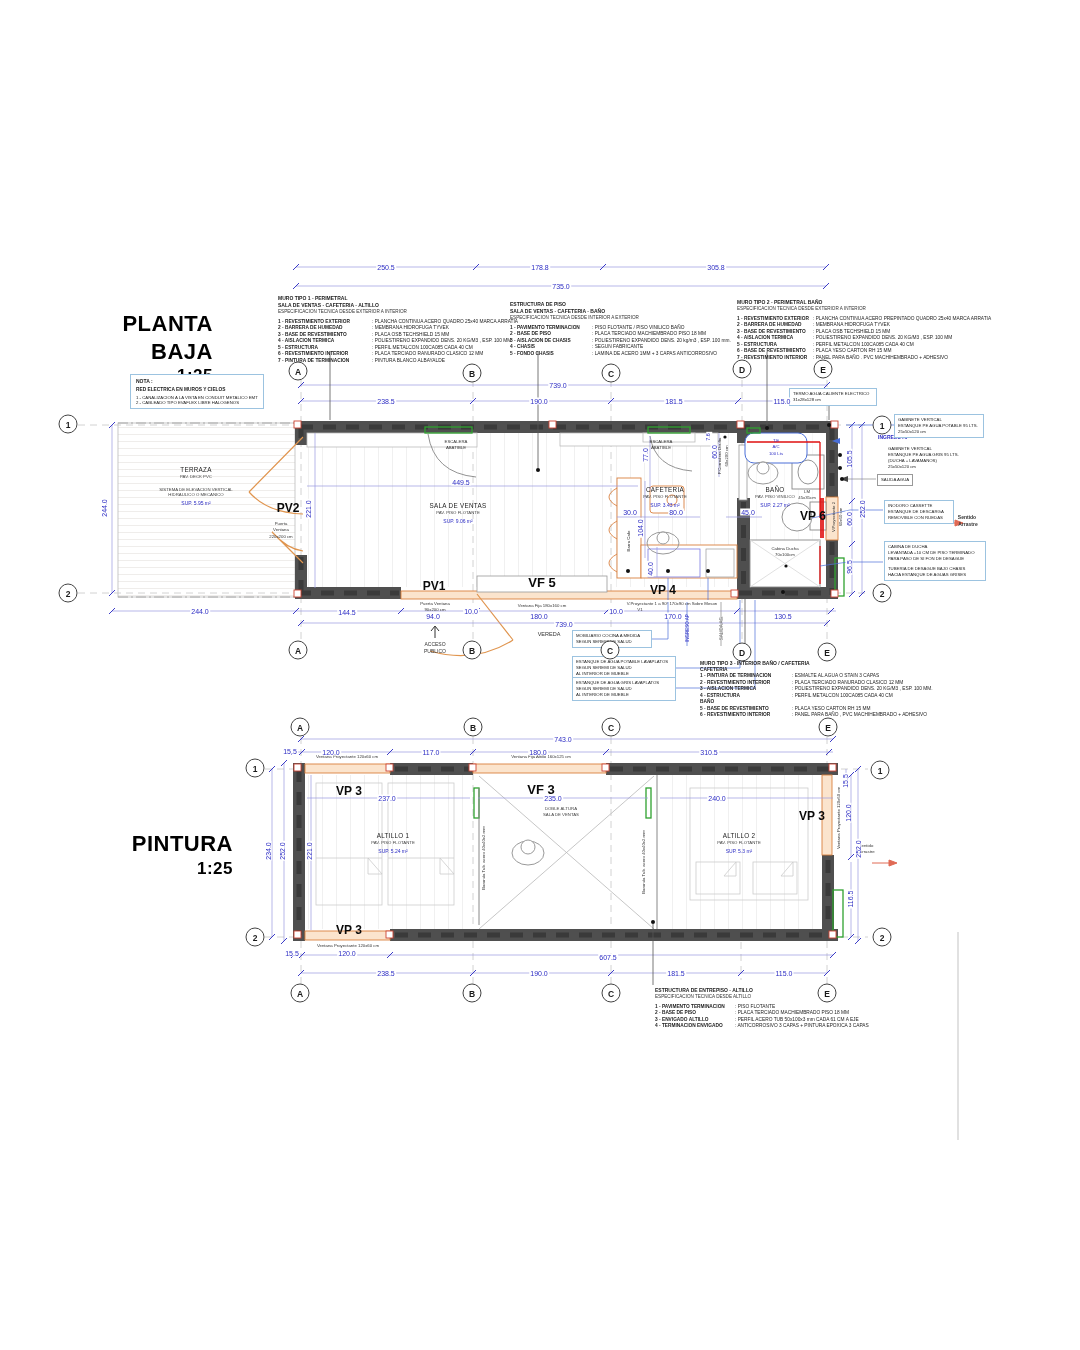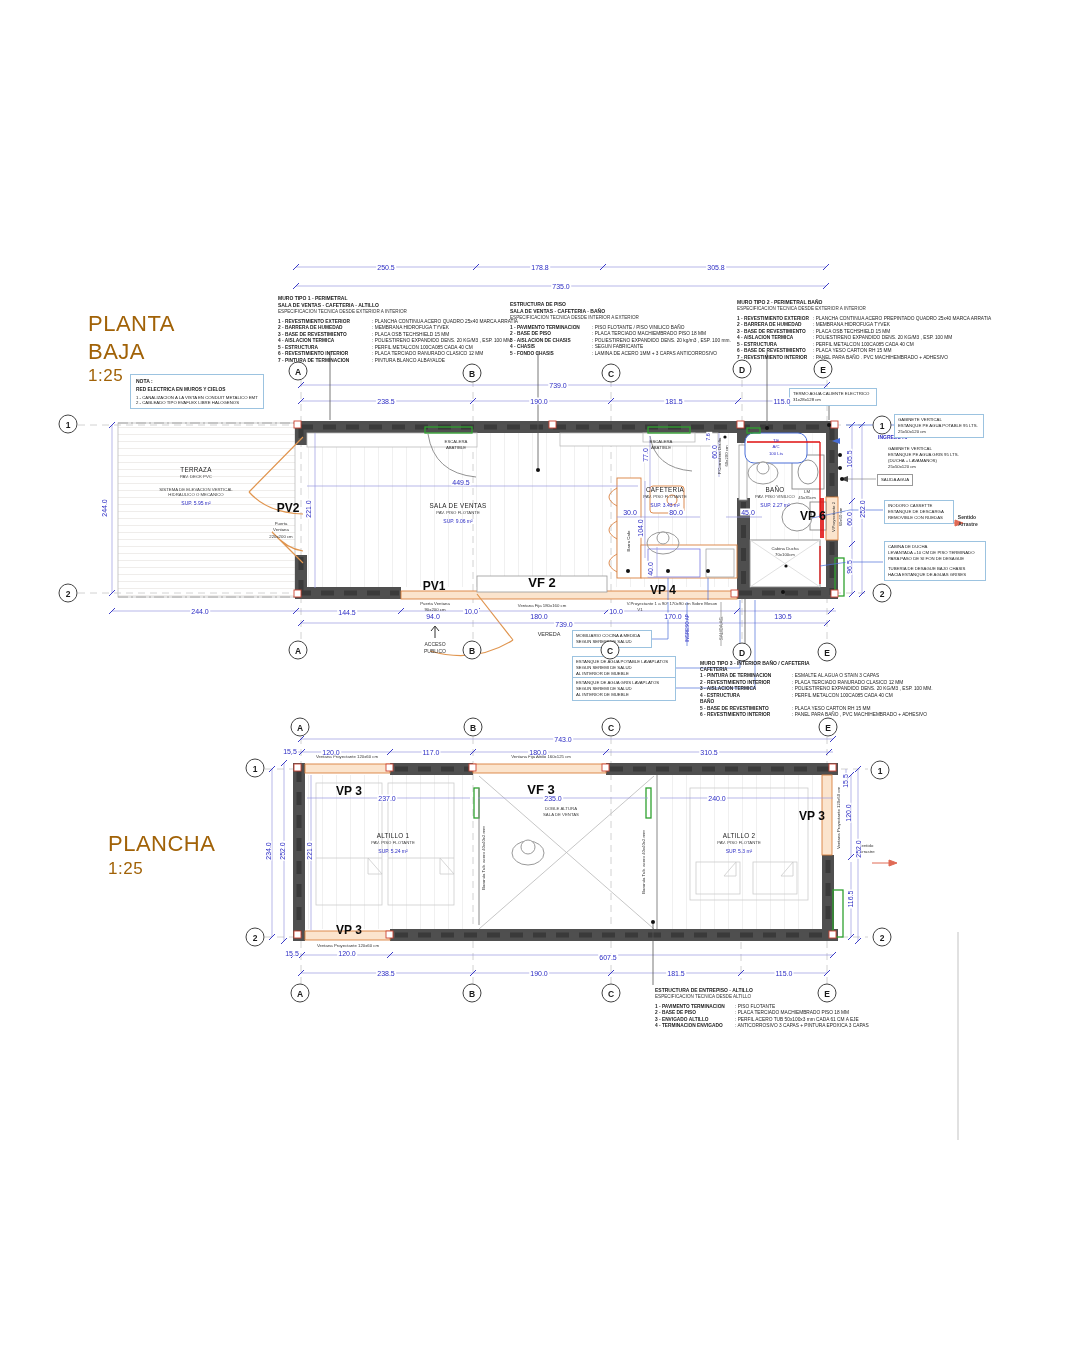--- a/index.html
+++ b/index.html
@@ -1,18 +1,18 @@
 <!DOCTYPE html>
 <html><head>
 <meta charset="utf-8">
 <style>
   html,body{margin:0;padding:0;background:#fff;font-family:"Liberation Sans",sans-serif;}
   #canvas{position:relative;width:1080px;height:1350px;background:#fff;overflow:hidden;color:#1a1a1a;}
   #canvas svg{position:absolute;left:0;top:0;}
-  .title{position:absolute;text-align:left;font-weight:normal;color:#a16207;line-height:1.25;letter-spacing:.5px;}
+  .title{position:absolute;text-align:right;font-weight:bold;color:#000000;line-height:1.25;letter-spacing:.5px;}
   .title .t1{font-size:22px;}
   .title .t2{font-size:17px;}
   .gc{position:absolute;width:17px;height:17px;border:1.2px solid #444;border-radius:50%;background:#fff;
       display:flex;align-items:center;justify-content:center;font-size:8.5px;font-weight:bold;
       transform:translate(-50%,-50%);z-index:4;}
   .dim{position:absolute;transform:translate(-50%,-50%);font-size:7px;color:#2c2cc4;background:#fff;
        padding:0 1px;white-space:nowrap;line-height:1;z-index:3;}
   .dim.v{transform:translate(-50%,-50%) rotate(-90deg);}
   .room{position:absolute;transform:translate(-50%,0);text-align:center;line-height:1.3;white-space:nowrap;z-index:3;}
   .rname{font-size:6.3px;letter-spacing:.3px;color:#222;}
@@ -265,21 +265,21 @@
     <circle cx="725" cy="437" r="1.6"></circle>
         <circle cx="786" cy="566" r="1.6"></circle>
   </g>
 </svg>
 
 <div class="title" style="left:88px;top:310px;width:125px">
   <div class="t1">PLANTA BAJA</div>
   <div class="t2">1:25</div>
 </div>
 <div class="title" style="left:108px;top:830px;width:125px">
-  <div class="t1">PLANCHA</div>
+  <div class="t1">PINTURA</div>
   <div class="t2">1:25</div>
 </div>
 
 <div class="notabox" style="left:130px;top:374px;width:122px">
   <div class="n1">NOTA :</div>
   <div class="n2">RED ELECTRICA EN MUROS Y CIELOS</div>
   <div class="n3">1 - CANALIZACION A LA VISTA EN CONDUIT METALICO EMT</div>
   <div class="n3">2 - CABLEADO TIPO EVAFLEX LIBRE HALOGENOS</div>
 </div>
 
@@ -492,21 +492,21 @@
   <div class="rpav">SALA DE VENTAS</div>
 </div>
 
 <div class="tag" style="left:288px;top:508px">PV2</div>
 <div class="wlbl" style="left:281px;top:524px">Puerta</div>
 <div class="wlbl" style="left:281px;top:530px">Ventana</div>
 <div class="wlbl" style="left:281px;top:537px">220x200 cm</div>
 <div class="tag" style="left:434px;top:586px">PV1</div>
 <div class="wlbl" style="left:435px;top:604px">Puerta Ventana</div>
 <div class="wlbl" style="left:435px;top:610px">90x200 cm</div>
-<div class="tag" style="left:542px;top:582px;font-size:13px">VF 2</div>
+<div class="tag" style="left:542px;top:582px;font-size:13px">VF 5</div>
 <div class="wlbl" style="left:542px;top:606px">Ventana Fija 180x160 cm</div>
 <div class="tag" style="left:663px;top:590px">VP 4</div>
 <div class="wlbl" style="left:672px;top:604px">V.Proyectante 1 a 90° 170x90 cm Sobre Meson</div>
 <div class="wlbl" style="left:640px;top:610px">V1</div>
 <div class="tag" style="left:813px;top:516px">VP 6</div>
 <div class="vt" style="left:833px;top:517px">V.Proyectante 2</div>
 <div class="vt" style="left:840px;top:517px">60x60 cm</div>
 <div class="tag" style="left:541px;top:789px;font-size:13px">VF 3</div>
 <div class="wlbl" style="left:541px;top:757px">Ventana Fija Altillo 160x125 cm</div>
 <div class="tag" style="left:349px;top:791px">VP 3</div>

